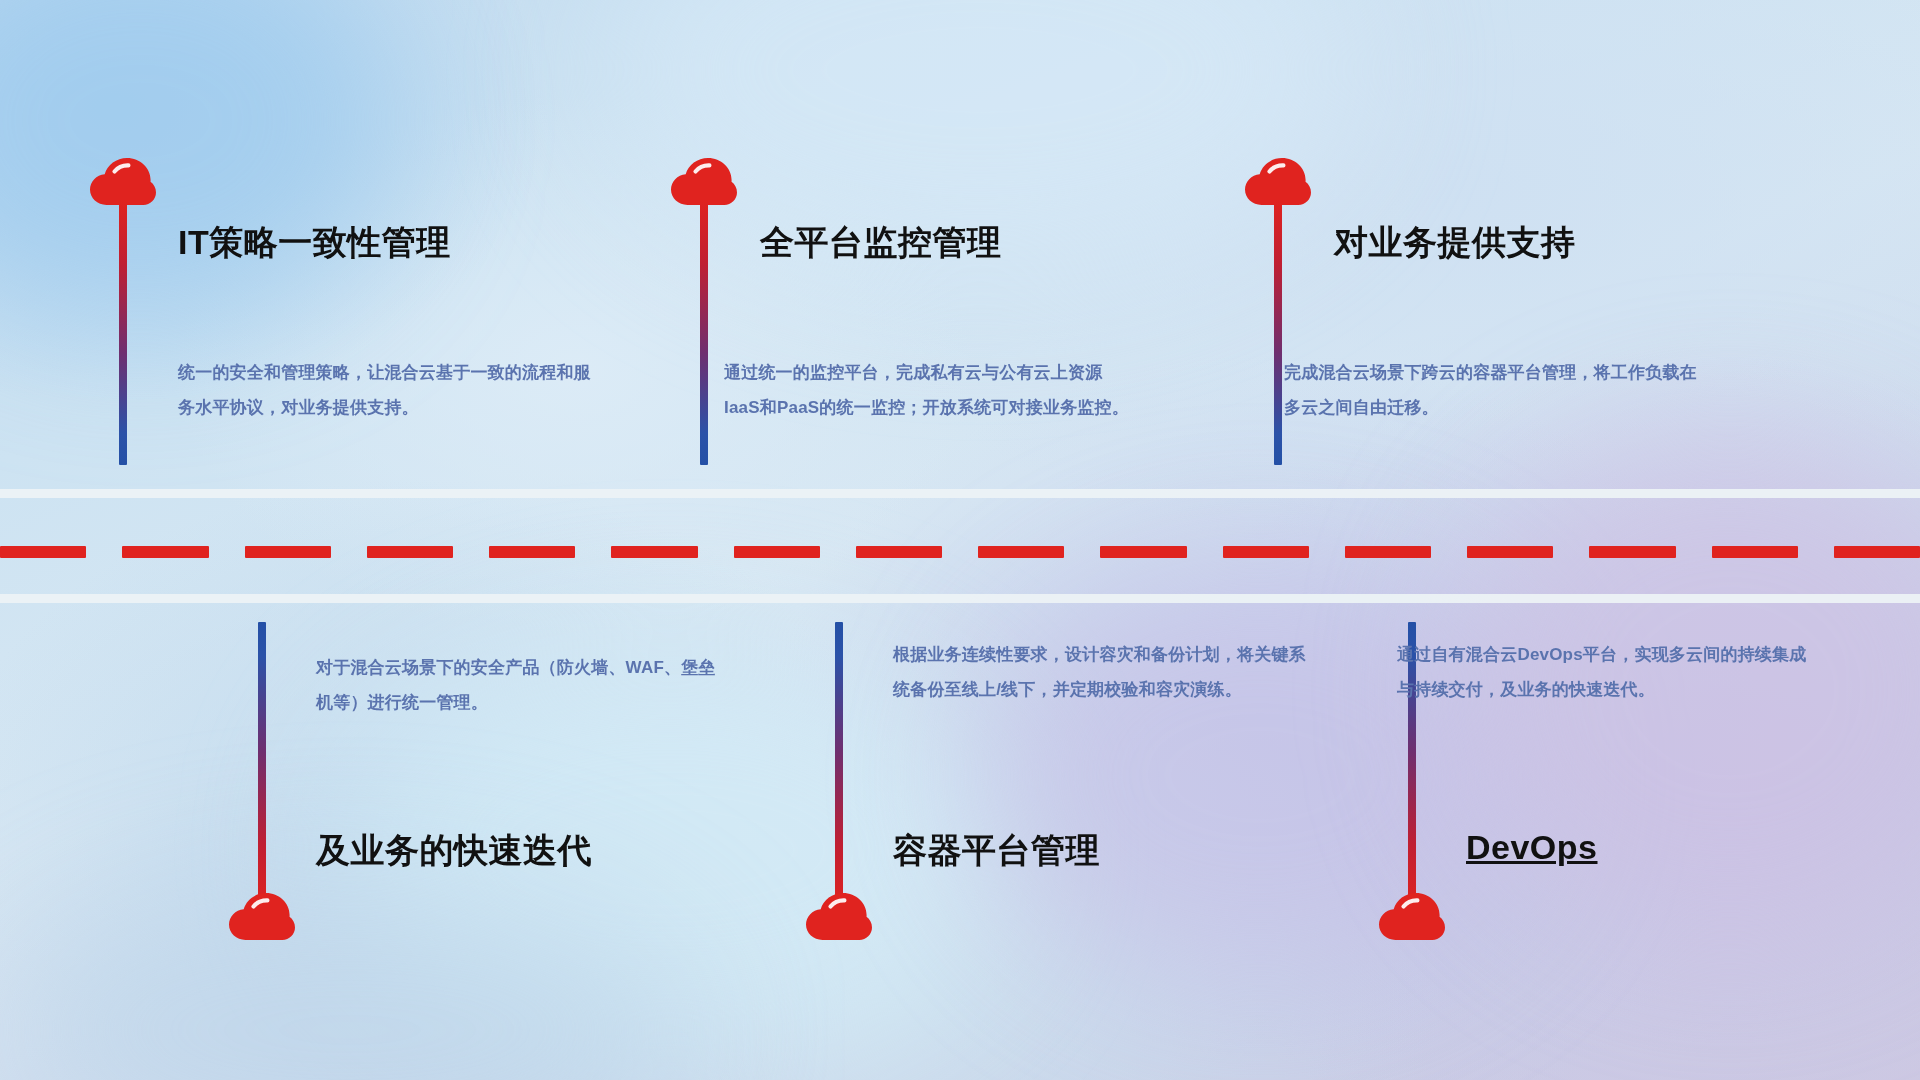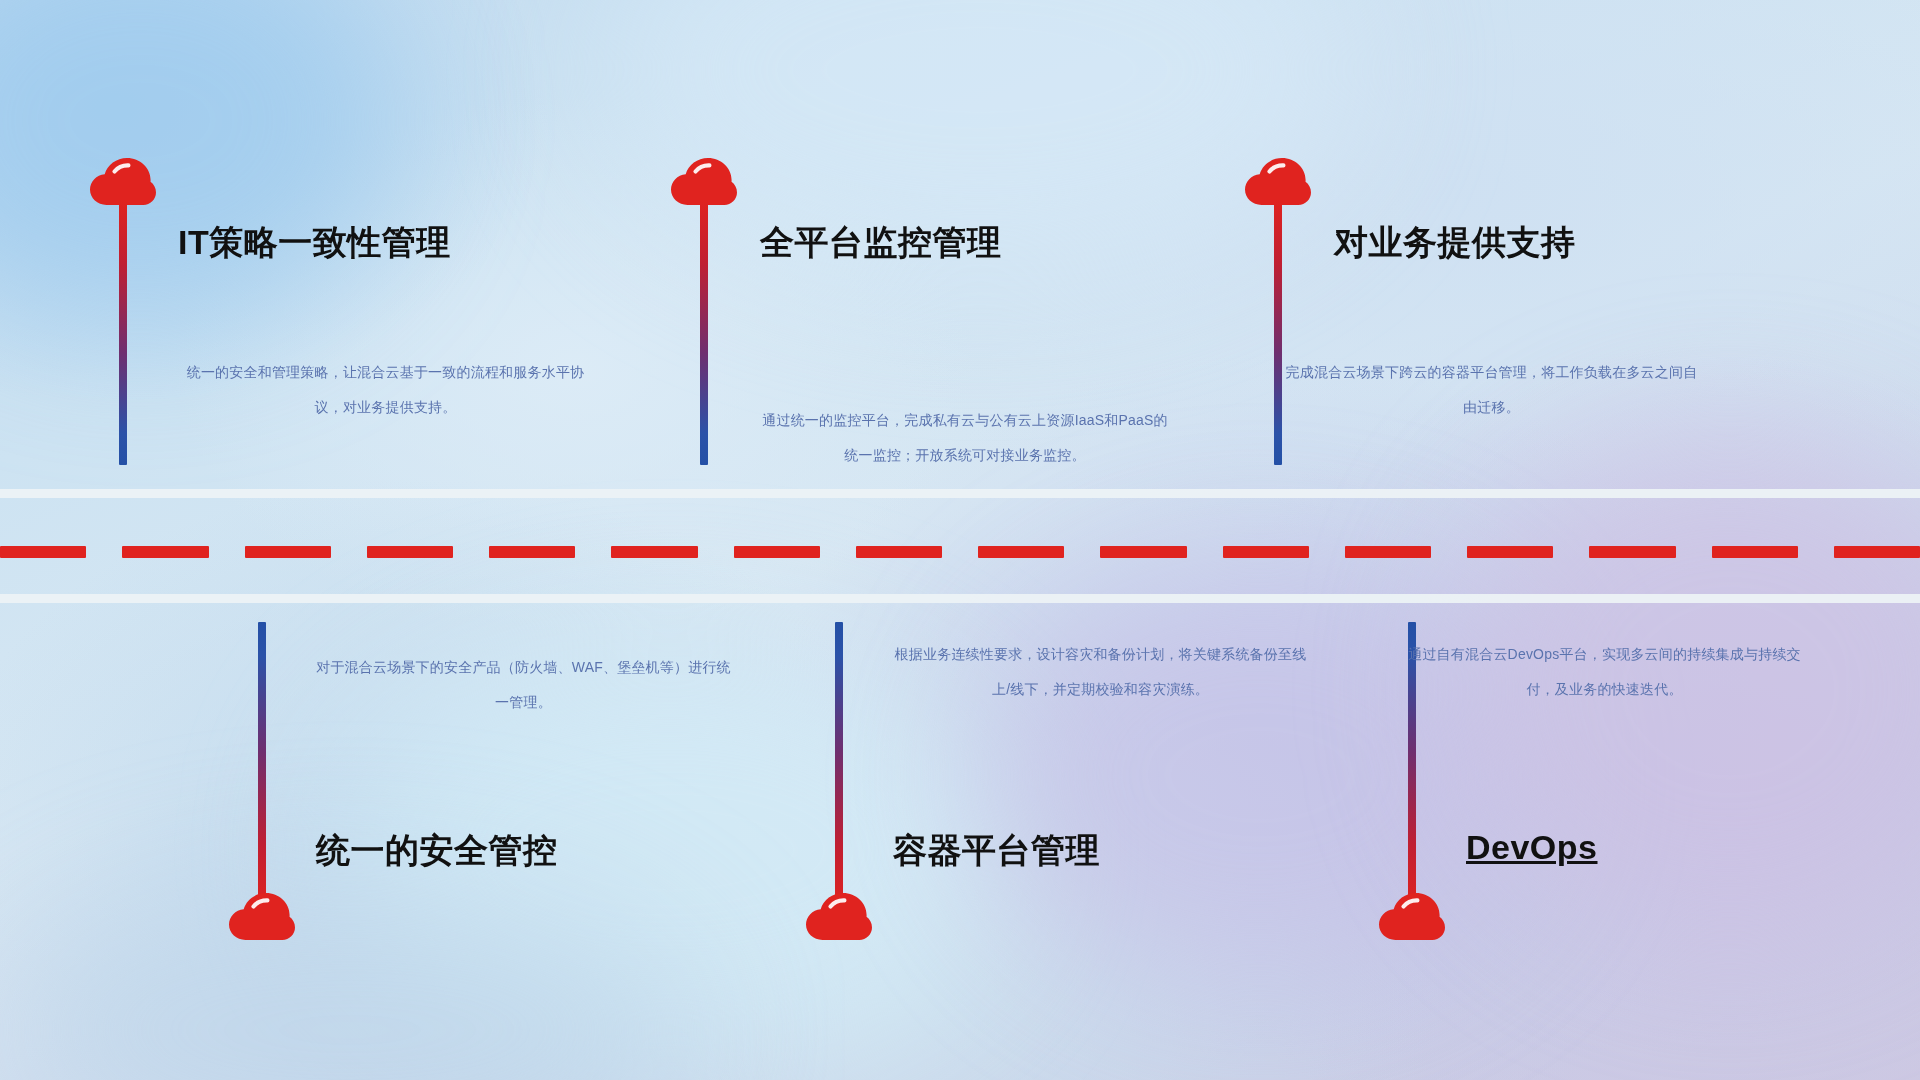--- a/index.html
+++ b/index.html
@@ -12,21 +12,20 @@
     position:relative;width:1920px;height:1080px;overflow:hidden;
     background:
       radial-gradient(ellipse 620px 420px at 6% 10%, rgba(176,212,240,.95) 0%, rgba(176,212,240,0) 70%),
       radial-gradient(ellipse 700px 520px at 22% 78%, rgba(186,214,236,.75) 0%, rgba(186,214,236,0) 70%),
       radial-gradient(ellipse 780px 520px at 46% 92%, rgba(205,226,240,.85) 0%, rgba(205,226,240,0) 72%),
       radial-gradient(ellipse 700px 560px at 66% 70%, rgba(196,206,236,.80) 0%, rgba(196,206,236,0) 72%),
       radial-gradient(ellipse 760px 600px at 88% 72%, rgba(202,196,231,.85) 0%, rgba(202,196,231,0) 72%),
       radial-gradient(ellipse 900px 520px at 76% 18%, rgba(206,224,242,.9) 0%, rgba(206,224,242,0) 72%),
       radial-gradient(ellipse 560px 380px at 30% 34%, rgba(221,236,247,.9) 0%, rgba(221,236,247,0) 72%),
       linear-gradient(160deg,#c3dcf0 0%,#cde3f2 26%,#d7e7f3 48%,#cfdcee 66%,#c9cfe6 82%,#cdc9e2 100%);
-    text-align: center;
   }
   
   .blob{position:absolute;border-radius:50%;filter:blur(70px);pointer-events:none;}
   .b1{left:-120px;top:-90px;width:520px;height:420px;background:rgba(150,198,236,.55);}
   .b2{left:330px;top:640px;width:680px;height:420px;background:rgba(214,238,248,.70);}
   .b3{left:980px;top:560px;width:560px;height:430px;background:rgba(198,190,230,.55);}
   .b4{left:1450px;top:430px;width:560px;height:520px;background:rgba(205,192,226,.60);}
   .b5{left:600px;top:-140px;width:760px;height:420px;background:rgba(215,233,247,.65);}
   .b6{left:0px;top:880px;width:700px;height:300px;background:rgba(190,214,234,.55);}
 
@@ -45,22 +44,22 @@
   .stem{position:absolute;width:8px;border-radius:1px;}
   .stem.down{background:linear-gradient(to bottom,#e0231f 0%,#c01f32 24%,#6e2f70 58%,#2b52a8 88%,#2450a6 100%);}
   .stem.up{background:linear-gradient(to bottom,#2450a6 0%,#2b52a8 12%,#6e2f70 45%,#c01f32 78%,#e0231f 100%);}
 
   .cloud{position:absolute;width:66px;height:48px;}
   .title{
     position:absolute;white-space:nowrap;color:#111;
     font-weight:700;font-size:34px;letter-spacing:.5px;
   }
   .desc{
-    position:absolute;color:#5a73ae;font-size:14px;line-height:35px;
-    width:400px;letter-spacing:.2px;
+    position:absolute;color:#5a73ae;font-size:17px;line-height:35px;
+    width:400px;letter-spacing:.2px;font-weight:bold;
   }
 </style>
 </head>
 <body>
 
 <div id="stage">
 
   <div class="blob b1"></div>
   <div class="blob b5"></div>
   <div class="blob b2"></div>
@@ -82,21 +81,21 @@
 
   <div class="col">
     <div class="cloud" style="left:671px;top:158px;">
       <svg viewBox="0 0 66 48" width="66" height="48">
         <path d="M16.5 47 C7.4 47 0 40.2 0 31.6 C0 23.6 6.4 17 14.7 16.3 C17.4 6.8 26.4 0 37 0 C50 0 60.6 9.8 60.6 22 C60.6 22.6 60.57 23.2 60.52 23.8 C63.9 26.3 66 30.2 66 34.6 C66 41.5 60.3 47 53.3 47 Z" fill="#e0231f"></path>
         <path d="M24.5 13.5 C27.8 9.5 33 7.2 38.4 7.4" stroke="#ffffff" stroke-width="4.2" stroke-linecap="round" fill="none" opacity=".92"></path>
       </svg>
     </div>
     <div class="stem down" style="left:700px;top:200px;height:265px;"></div>
     <div class="title" style="left:760px;top:220px;">全平台监控管理</div>
-    <div class="desc" style="left:760px;top:355px;width:410px;margin-top:48px;">通过统一的监控平台，完成私有云与公有云上资源IaaS和PaaS的统一监控；开放系统可对接业务监控。</div>
+    <div class="desc" style="left:724px;top:355px;width:410px;">通过统一的监控平台，完成私有云与公有云上资源IaaS和PaaS的统一监控；开放系统可对接业务监控。</div>
   </div>
 
   <div class="col">
     <div class="cloud" style="left:1245px;top:158px;">
       <svg viewBox="0 0 66 48" width="66" height="48">
         <path d="M16.5 47 C7.4 47 0 40.2 0 31.6 C0 23.6 6.4 17 14.7 16.3 C17.4 6.8 26.4 0 37 0 C50 0 60.6 9.8 60.6 22 C60.6 22.6 60.57 23.2 60.52 23.8 C63.9 26.3 66 30.2 66 34.6 C66 41.5 60.3 47 53.3 47 Z" fill="#e0231f"></path>
         <path d="M24.5 13.5 C27.8 9.5 33 7.2 38.4 7.4" stroke="#ffffff" stroke-width="4.2" stroke-linecap="round" fill="none" opacity=".92"></path>
       </svg>
     </div>
     <div class="stem down" style="left:1274px;top:200px;height:265px;"></div>
@@ -127,21 +126,21 @@
 
   <div class="col">
     <div class="stem up" style="left:258px;top:622px;height:285px;"></div>
     <div class="cloud" style="left:229px;top:893px;">
       <svg viewBox="0 0 66 48" width="66" height="48">
         <path d="M16.5 47 C7.4 47 0 40.2 0 31.6 C0 23.6 6.4 17 14.7 16.3 C17.4 6.8 26.4 0 37 0 C50 0 60.6 9.8 60.6 22 C60.6 22.6 60.57 23.2 60.52 23.8 C63.9 26.3 66 30.2 66 34.6 C66 41.5 60.3 47 53.3 47 Z" fill="#e0231f"></path>
         <path d="M24.5 13.5 C27.8 9.5 33 7.2 38.4 7.4" stroke="#ffffff" stroke-width="4.2" stroke-linecap="round" fill="none" opacity=".92"></path>
       </svg>
     </div>
     <div class="desc" style="left:316px;top:637px;width:415px;margin-top:13px;">对于混合云场景下的安全产品（防火墙、WAF、堡垒机等）进行统一管理。</div>
-    <div class="title" style="left:316px;top:828px;">统一的安全管控</div>
+    <div class="title" style="left:316px;top:828px;">及业务的快速迭代</div>
   </div>
 
   <div class="col">
     <div class="stem up" style="left:835px;top:622px;height:285px;"></div>
     <div class="cloud" style="left:806px;top:893px;">
       <svg viewBox="0 0 66 48" width="66" height="48">
         <path d="M16.5 47 C7.4 47 0 40.2 0 31.6 C0 23.6 6.4 17 14.7 16.3 C17.4 6.8 26.4 0 37 0 C50 0 60.6 9.8 60.6 22 C60.6 22.6 60.57 23.2 60.52 23.8 C63.9 26.3 66 30.2 66 34.6 C66 41.5 60.3 47 53.3 47 Z" fill="#e0231f"></path>
         <path d="M24.5 13.5 C27.8 9.5 33 7.2 38.4 7.4" stroke="#ffffff" stroke-width="4.2" stroke-linecap="round" fill="none" opacity=".92"></path>
       </svg>
     </div>

